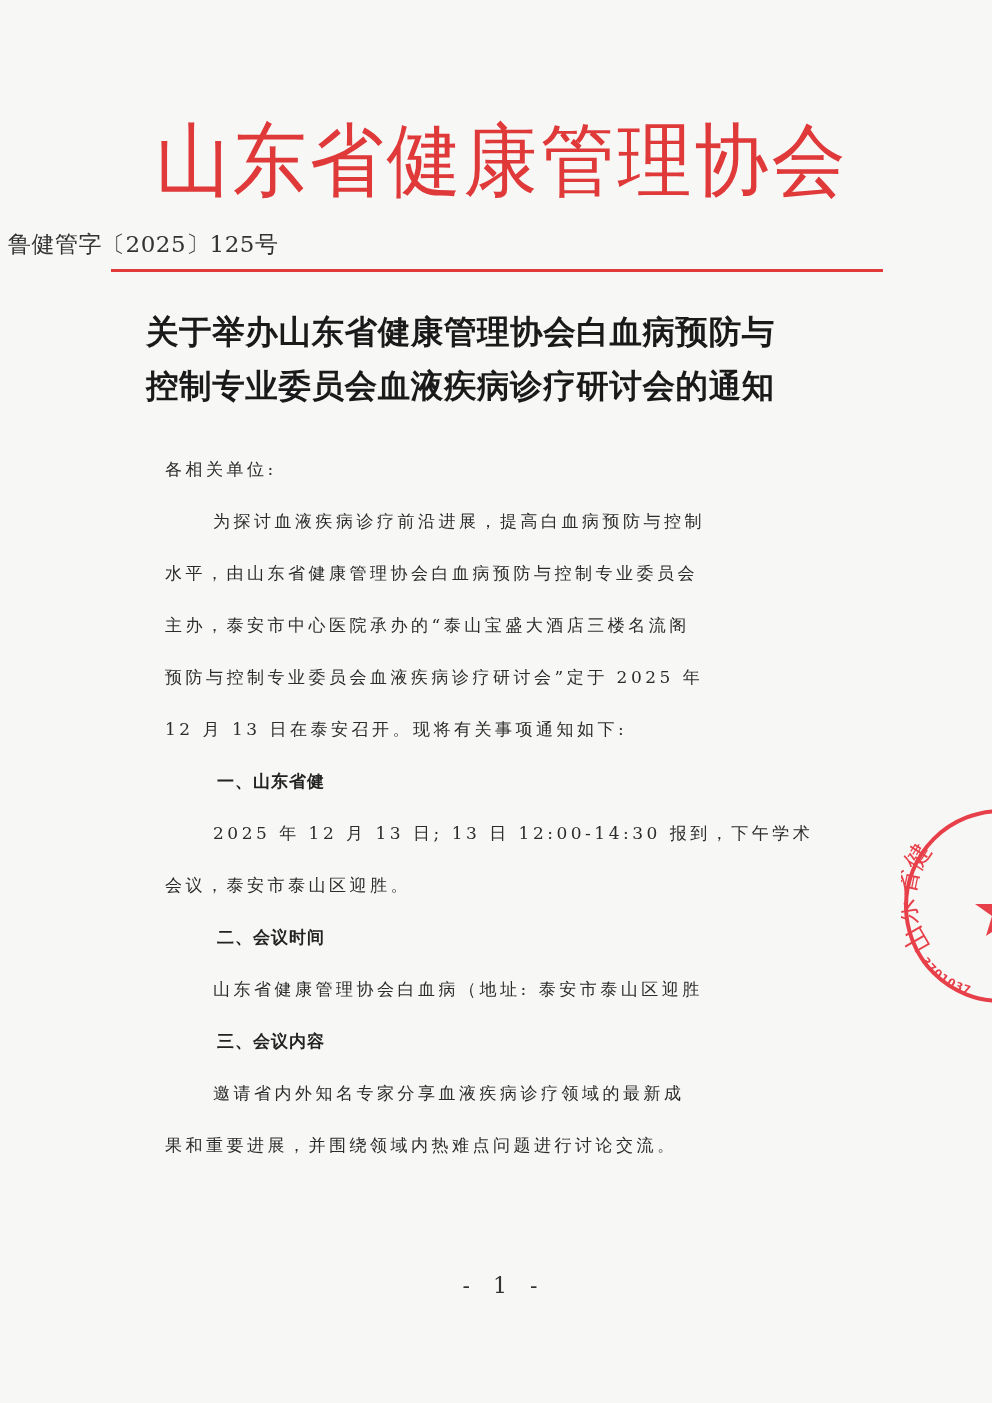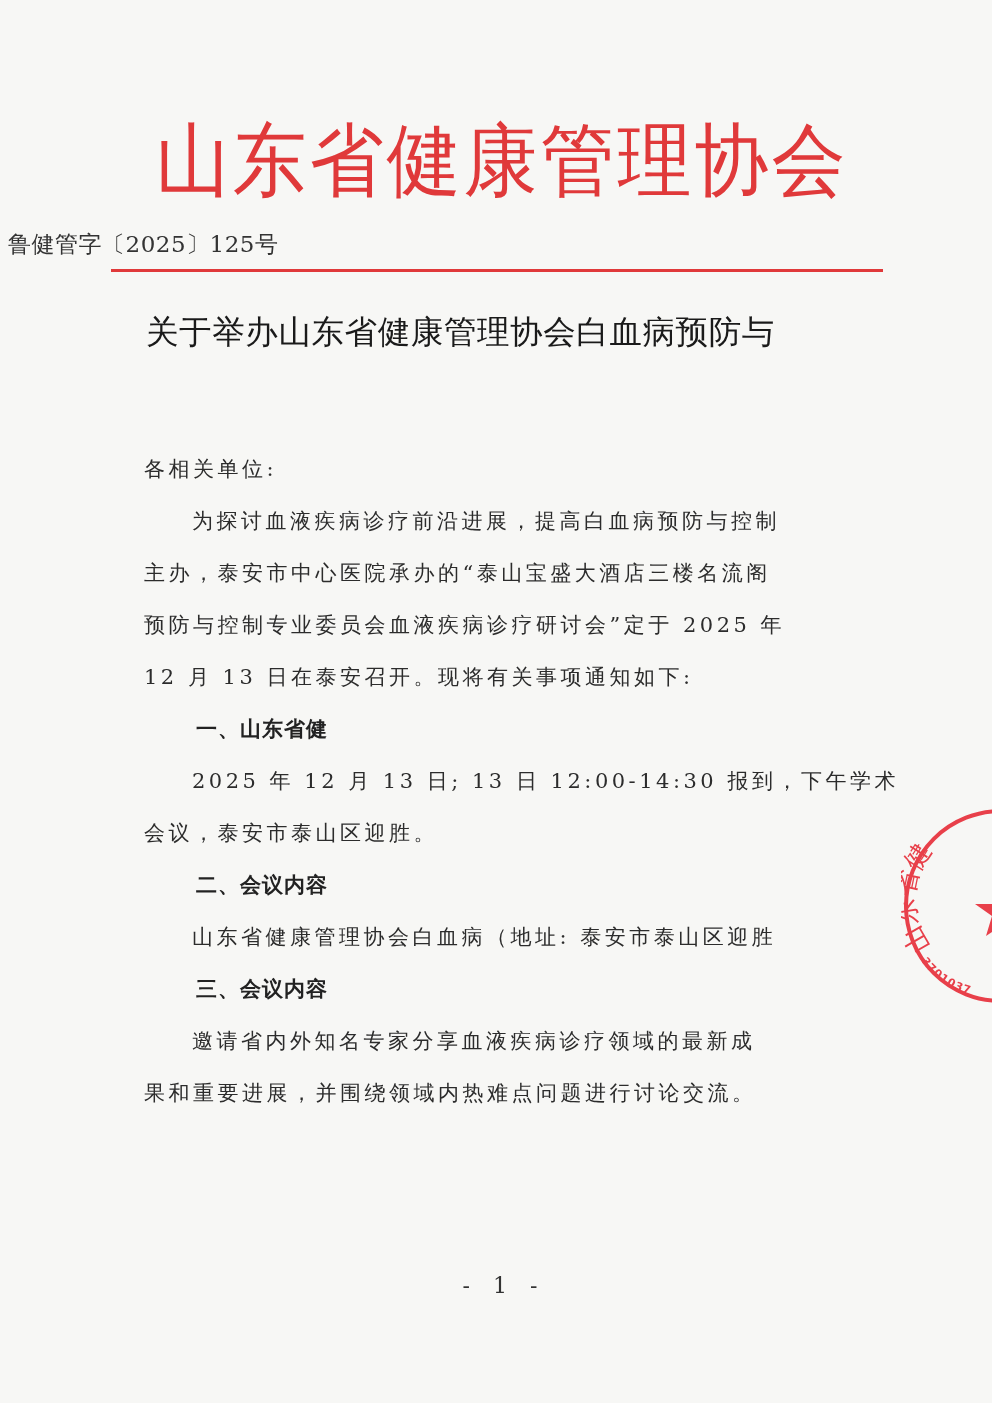--- a/index.html
+++ b/index.html
@@ -21,27 +21,27 @@
     position: absolute; left: 0; width: 992px; top: 228px;
     text-align: left; font-size: 23px; line-height: 32px; color: #333;
     letter-spacing: 0.5px;
   }
   .red-rule {
     position: absolute; left: 103px; top: 269px; width: 772px; height: 3px;
     background: #e0393a;
   }
   .notice-title {
     position: absolute; left: 138px; top: 305px; width: 720px;
-    font-family: "DejaVu Sans", sans-serif; font-weight: normal;
+    font-family: "DejaVu Sans", sans-serif; font-weight: bold;
     font-size: 32.5px; line-height: 54px; color: #1a1a1a; letter-spacing: 0.6px;
   }
   .notice-title div { white-space: nowrap; }
   .body-text {
-    position: absolute; left: 136px; top: 443px; width: 700px;
-    font-size: 21px; line-height: 52px; color: #2c2c2c;
+    position: absolute; left: 157px; top: 443px; width: 700px;
+    font-size: 17px; line-height: 52px; color: #2c2c2c;
   }
   .line { white-space: nowrap; height: 52px; letter-spacing: 3.5px; }
   .indent { padding-left: 48px; }
   .heading {
     font-family: "DejaVu Sans", sans-serif; font-weight: bold;
     padding-left: 52px; letter-spacing: 1px; color: #222;
   }
   .page-number {
     position: absolute; left: 0; width: 992px; top: 1273px;
     text-align: center; font-size: 22px; color: #333; letter-spacing: 8px;
@@ -54,34 +54,36 @@
 <body>
 
 <div class="page">
 
   <div class="org-title">山东省健康管理协会</div>
   <div class="doc-number">鲁健管字〔2025〕125号</div>
   <div class="red-rule"></div>
 
   <div class="notice-title">
     <div>关于举办山东省健康管理协会白血病预防与</div>
+    <div>控制专业委员会血液疾病诊疗研讨会的通知</div>
   </div>
 
   <div class="body-text">
     <div class="line">各相关单位:</div>
     <div class="line indent">为探讨血液疾病诊疗前沿进展，提高白血病预防与控制</div>
+    <div class="line">水平，由山东省健康管理协会白血病预防与控制专业委员会</div>
     <div class="line">主办，泰安市中心医院承办的“泰山宝盛大酒店三楼名流阁</div>
     <div class="line">预防与控制专业委员会血液疾病诊疗研讨会”定于 2025 年</div>
     <div class="line">12 月 13 日在泰安召开。现将有关事项通知如下:</div>
 
     <div class="line heading">一、山东省健</div>
     <div class="line indent">2025 年 12 月 13 日; 13 日 12:00-14:30 报到，下午学术</div>
     <div class="line">会议，泰安市泰山区迎胜。</div>
 
-    <div class="line heading">二、会议内容</div>
+    <div class="line heading">二、会议时间</div>
     <div class="line indent">山东省健康管理协会白血病（地址: 泰安市泰山区迎胜</div>
 
     <div class="line heading">三、会议内容</div>
     <div class="line indent">邀请省内外知名专家分享血液疾病诊疗领域的最新成</div>
     <div class="line">果和重要进展，并围绕领域内热难点问题进行讨论交流。</div>
   </div>
 
   <div class="page-number">- 1 -</div>
 
   <div class="stamp">

